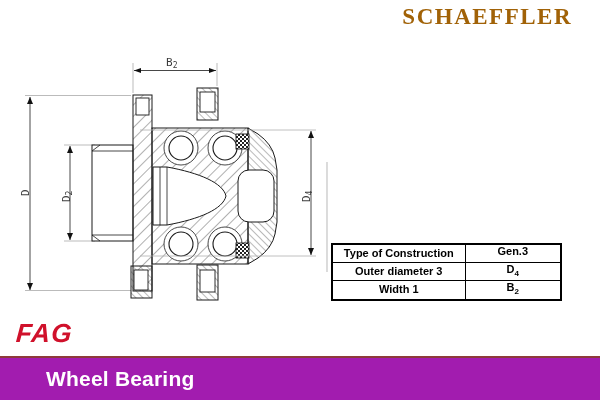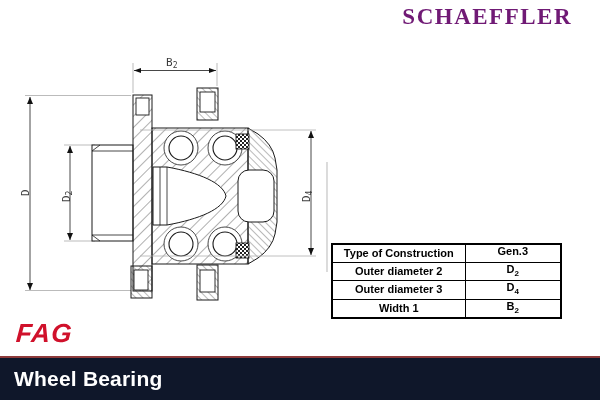--- a/index.html
+++ b/index.html
@@ -1,40 +1,40 @@
 <!DOCTYPE html>
 <html><head>
 <meta charset="utf-8">
 <style>
   html,body{margin:0;padding:0;background:#fff;}
   .page{position:relative;width:600px;height:400px;background:#fff;overflow:hidden;
         font-family:"Liberation Sans",sans-serif;}
   
   .schaeffler{position:absolute;top:4px;right:28px;
     font-family:"Liberation Serif",serif;font-weight:bold;font-size:23px;
-    letter-spacing:1.5px;color:#701a75;}
+    letter-spacing:1.5px;color:#a16207;}
   
   .drawing{position:absolute;left:0;top:0;}
   
   .spec-table{position:absolute;left:331px;top:243px;width:231px;
     border-collapse:collapse;font-size:11px;color:#000;}
   .spec-table td{border:1px solid #000;text-align:center;height:13px;
     padding:0 2px;line-height:13px;font-weight:600;}
   .spec-table{border:2px solid #000;}
   .spec-table td.c1{width:132px;}
   .spec-table td.c2{width:95px;}
   sub{font-size:8px;}
   
   .fag{position:absolute;left:16px;top:318px;
     font-size:26px;font-weight:bold;font-style:italic;
     letter-spacing:1px;color:#d0112b;transform:skewX(-4deg);}
   
   .bottom-bar{position:absolute;left:0;top:356px;width:600px;height:44px;
-    background:#0f172a;border-top:2px solid #8d3a3a;box-sizing:border-box;
-    display:flex;align-items:center;}
+    background:#a21caf;border-top:2px solid #8d3a3a;box-sizing:border-box;
+    display:flex;align-items:center;padding-left:32px;}
   .bottom-bar .title{color:#fff;font-size:21px;font-weight:bold;
     padding-left:14px;letter-spacing:0.2px;}
   
   .dim-label{font-family:"DejaVu Sans Mono",monospace;font-size:11px;fill:#3c3c3c;}
   .dim-sub{font-size:8px;}
 </style>
 </head>
 <body>
 
 <div class="page">
@@ -141,24 +141,20 @@
     <text class="dim-label" transform="rotate(-90 306 196)" x="300" y="200"><tspan>D</tspan><tspan class="dim-sub" dy="2">4</tspan></text>
   </svg>
 
   <table class="spec-table">
     <tbody>
         <tr>
       <td class="c1">Type of Construction</td>
       <td class="c2"><span>Gen.3</span><sub></sub></td>
     </tr>
     <tr>
-      <td class="c1">Outer diameter 2</td>
-      <td class="c2"><span>D</span><sub>2</sub></td>
-    </tr>
-    <tr>
       <td class="c1">Outer diameter 3</td>
       <td class="c2"><span>D</span><sub>4</sub></td>
     </tr>
     <tr>
       <td class="c1">Width 1</td>
       <td class="c2"><span>B</span><sub>2</sub></td>
     </tr>
   </tbody>
     </table>
 

